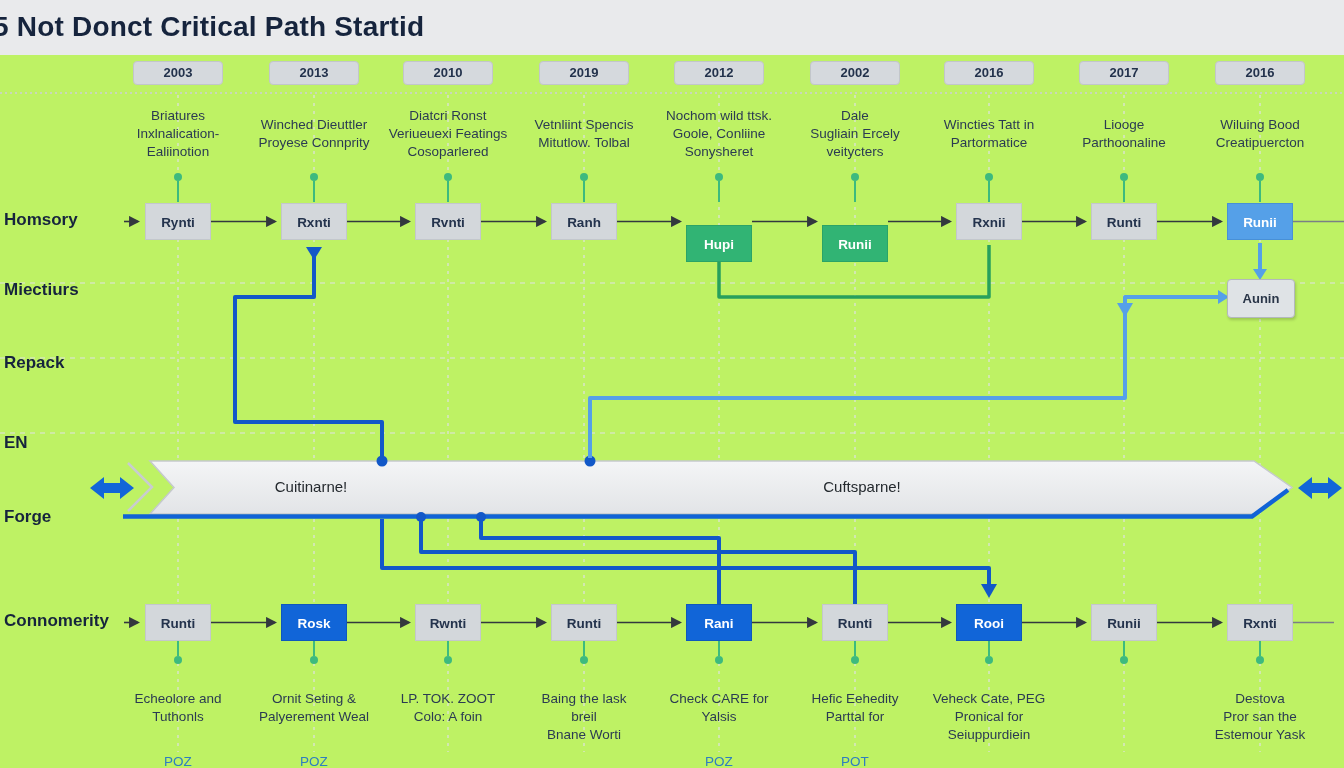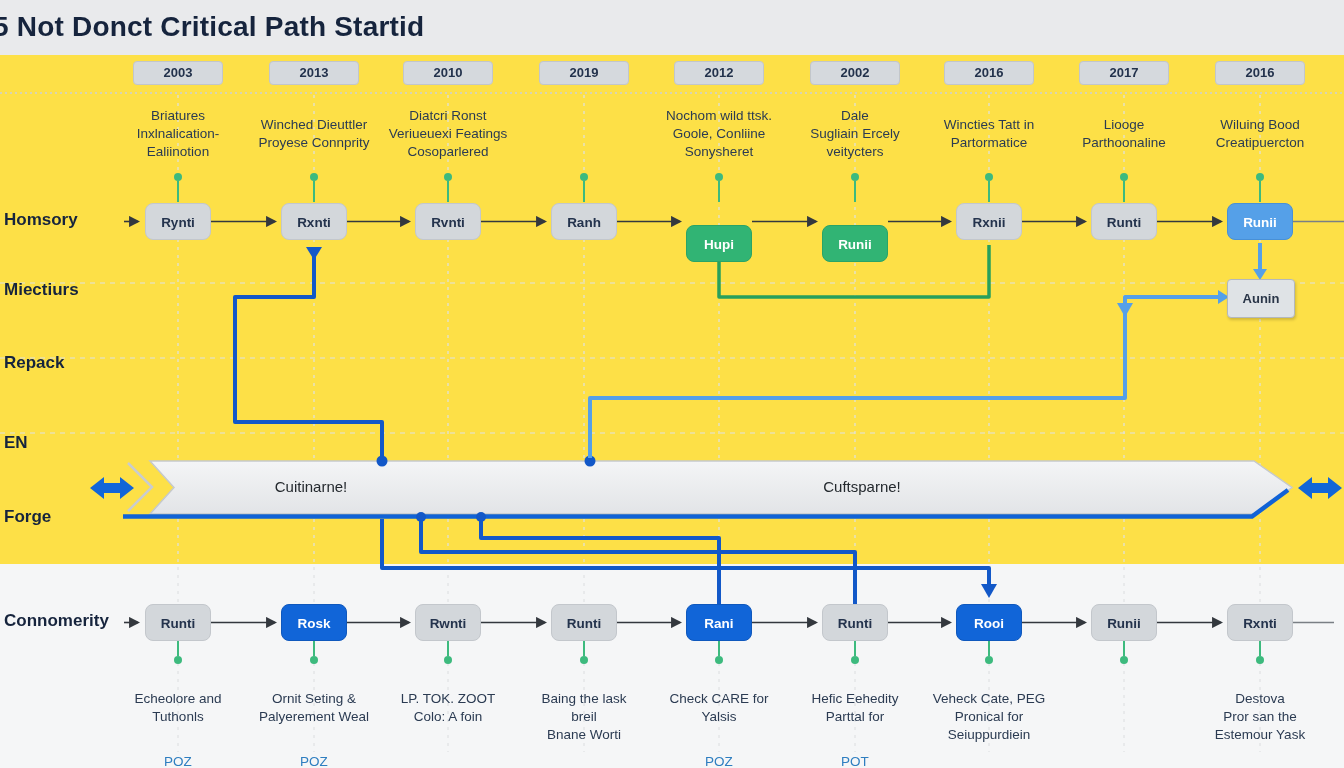--- a/index.html
+++ b/index.html
@@ -1,29 +1,29 @@
 <!DOCTYPE html>
 <html><head>
 <meta charset="utf-8">
 <style>
   html,body{margin:0;padding:0;}
   body{width:1344px;height:768px;overflow:hidden;background:#f5f6f7;font-family:"Liberation Sans",sans-serif;}
-  #stage{position:relative;width:1344px;height:564px;background:#fde047;text-decoration:underline;}
+  #stage{position:relative;width:1344px;height:768px;background:#bef264;text-decoration:underline;}
   #header{position:absolute;left:0;top:0;width:1344px;height:55px;background:#e9eaec;}
   #title{position:absolute;left:-7px;top:11px;font-size:28px;font-weight:bold;color:#16243d;letter-spacing:.2px;white-space:nowrap;}
   #overlay{position:absolute;left:0;top:0;width:1344px;height:768px;}
   .rowlabel{position:absolute;left:4px;font-size:17px;font-weight:bold;color:#16243d;white-space:nowrap;z-index:3;}
   .col{position:absolute;top:0;bottom:0;width:134px;z-index:2;}
   .chip{position:absolute;top:61px;left:50%;transform:translateX(-50%);width:88px;height:22px;line-height:22px;text-align:center;
         background:#d5d9dd;border:1px solid #c2c6ca;border-radius:4px;font-size:13px;font-weight:bold;color:#23324c;}
   .tdesc{position:absolute;top:102px;left:-8px;width:150px;height:64px;display:flex;align-items:center;justify-content:center;
          text-align:center;font-size:13.5px;line-height:1.32;color:#2b3b52;}
   .pre{white-space:pre-line;}
   .btn{position:absolute;left:50%;transform:translateX(-50%);min-width:66px;height:37px;line-height:37px;text-align:center;
-       border-radius:8px;font-size:13.5px;font-weight:bold;box-sizing:border-box;padding:0 10px;}
+       border-radius:0;font-size:13.5px;font-weight:bold;box-sizing:border-box;padding:0 10px;}
   .trow{top:203px;}
   .brow{top:604px;}
   .gray{background:#d3d7db;border:1px solid #c3c7cc;color:#24334d;}
   .green{background:#31b474;border:1px solid #2aa467;color:#fff;margin-top:22px;}
   .blue{background:#1165d8;border:1px solid #0f58bd;color:#fff;}
   .lblue{background:#55a0e8;border:1px solid #4890d6;color:#fff;}
   .bblock{position:absolute;top:690px;left:-10px;width:154px;text-align:center;font-size:13.5px;line-height:1.35;color:#2b3b52;}
   .blink{color:#2e7ec0;font-size:13.5px;margin-top:27px;}
   #aux-node{position:absolute;left:1227px;top:279px;width:66px;height:37px;line-height:37px;text-align:center;border-radius:4px;
             background:#dfe3e6;border:1.5px solid #b3b8bd;box-shadow:1px 2px 3px rgba(0,0,0,.18);font-size:13px;font-weight:bold;color:#2a3648;z-index:2;}
@@ -193,20 +193,22 @@
 Veriueuexi Featings
 Cosoparlered</div>
     <div class="btn gray trow">Rvnti</div>
     <div class="btn gray brow">Rwnti</div>
     <div class="bblock"><span class="pre">LP. TOK. ZOOT
 Colo: A foin</span><div class="blink"></div></div>
   </div>
 
   <div class="col" style="left:517px">
     <div class="chip">2019</div>
+    <div class="tdesc pre">Vetnliint Spencis
+Mitutlow. Tolbal</div>
     <div class="btn gray trow">Ranh</div>
     <div class="btn gray brow">Runti</div>
     <div class="bblock"><span class="pre">Baing the lask
 breil
 Bnane Worti</span><div class="blink"></div></div>
   </div>
 
   <div class="col" style="left:652px">
     <div class="chip">2012</div>
     <div class="tdesc pre">Nochom wild ttsk.

